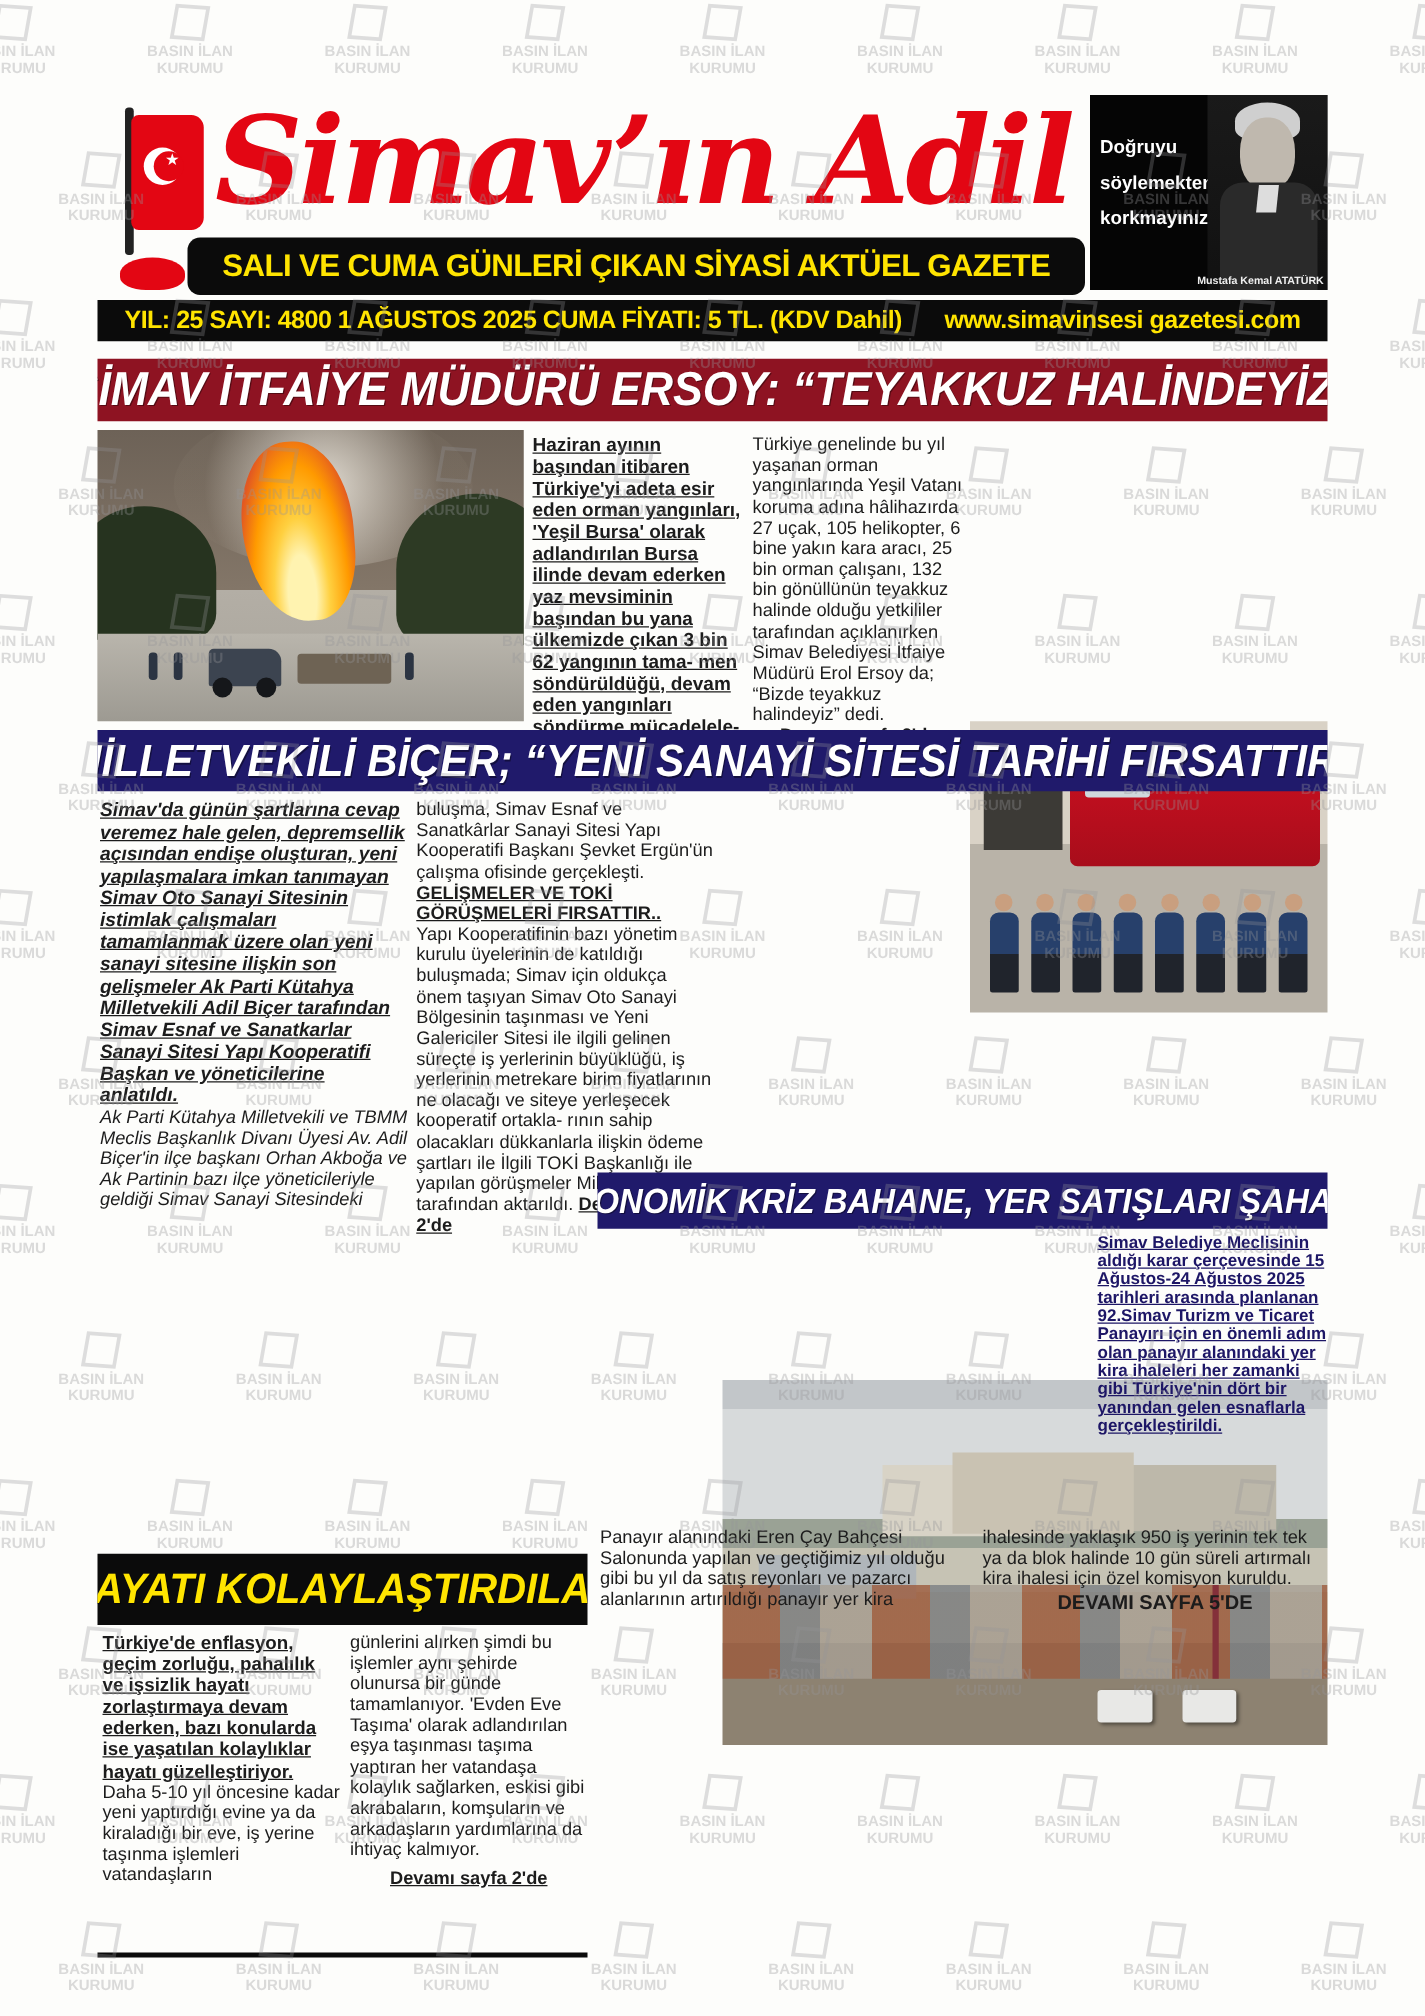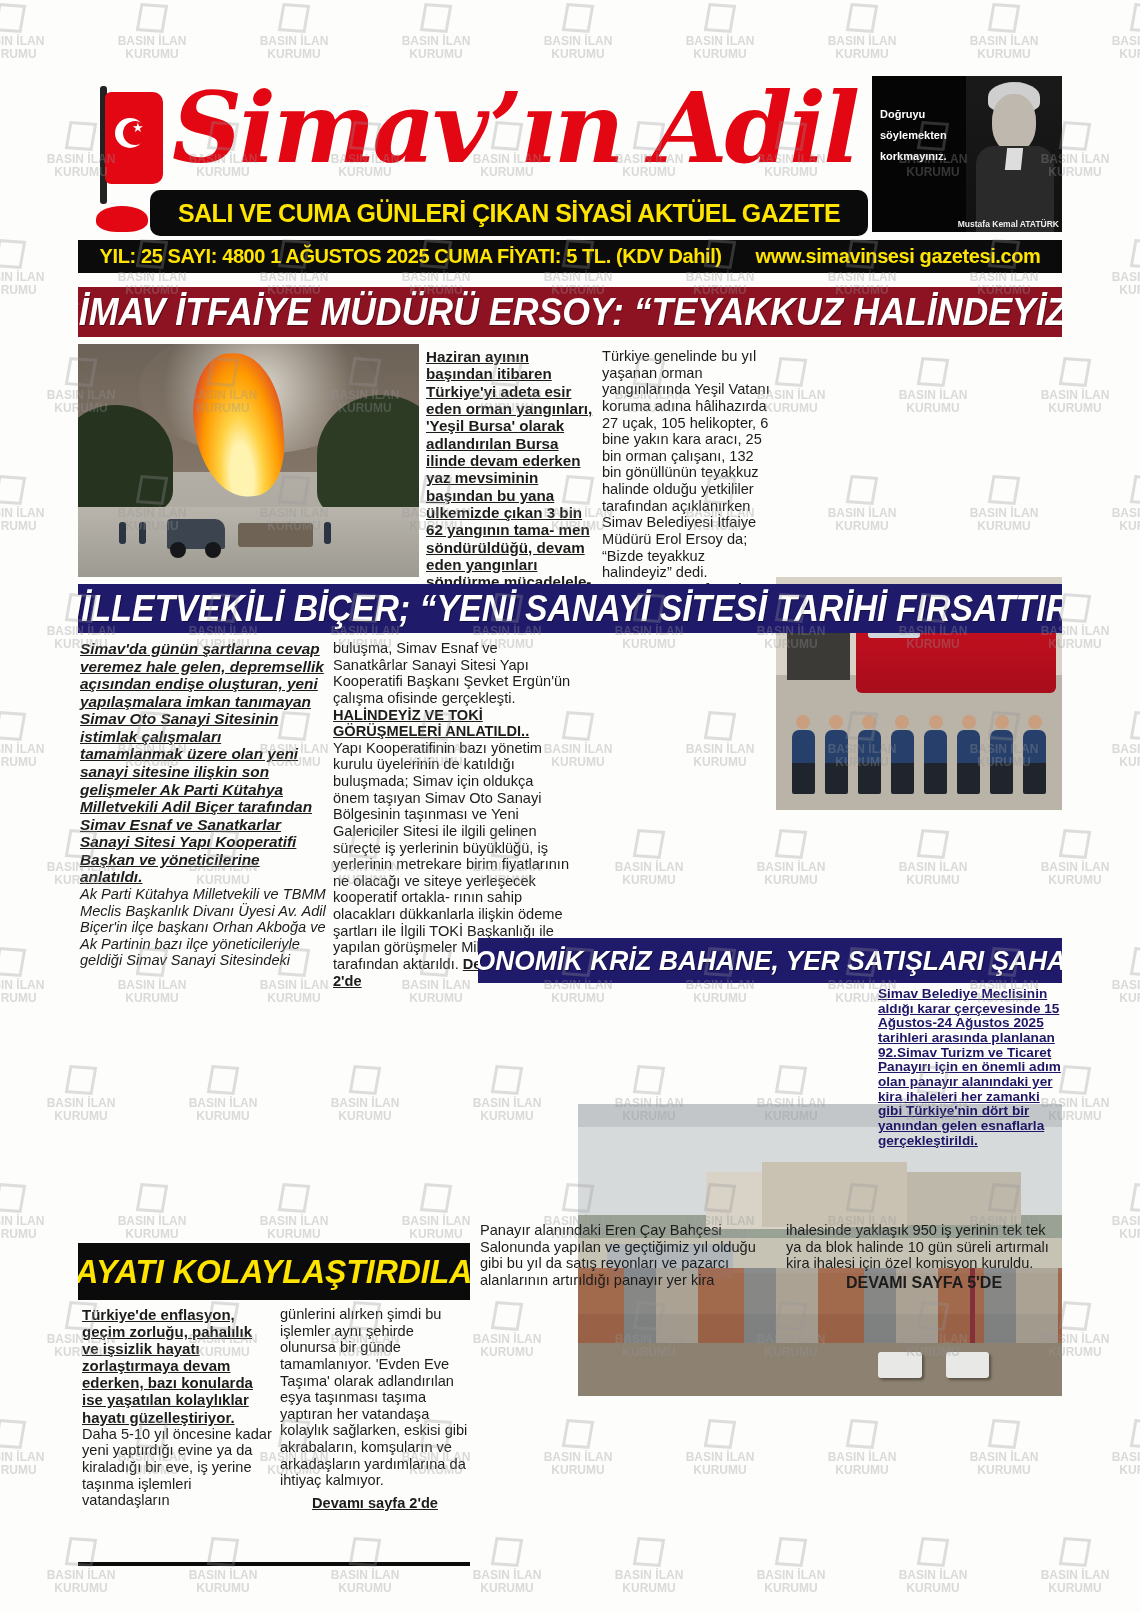--- a/index.html
+++ b/index.html
@@ -22,21 +22,21 @@
   .flag-banner::after{content:"";position:absolute;left:18px;top:29px;width:24px;height:24px;border-radius:50%;
       background:#e30613;}
   .flag-star{position:absolute;left:36px;top:34px;color:#fff;font-size:13px;z-index:2;}
   .flag-base{width:52px;height:26px;background:#e30613;border-radius:50% 50% 40% 40%;}
 
   .mast-title{font-family:"DejaVu Serif","Liberation Serif",serif;font-weight:bold;font-style:italic;
       color:#e30613;font-size:97px;line-height:1;letter-spacing:-3px;white-space:nowrap;}
   .sub-bar{background:#0b0b0b;border-radius:10px;display:flex;align-items:center;justify-content:center;}
   .sub-bar span{color:#ffe400;font-weight:bold;font-size:25px;letter-spacing:-.5px;white-space:nowrap;}
   .ata-box{background:#050505;color:#fff;overflow:hidden;}
-  .ata-motto{position:absolute;left:8px;top:28px;width:84px;font-weight:bold;font-size:11px;line-height:1.9;}
+  .ata-motto{position:absolute;left:8px;top:28px;width:84px;font-weight:bold;font-size:15px;line-height:1.9;}
   .ata-photo{position:absolute;right:0;top:0;width:96px;height:156px;
       background:linear-gradient(#1a1a1a,#111);}
   .ata-photo .hair{position:absolute;left:22px;top:6px;width:52px;height:30px;border-radius:50% 50% 30% 30%;background:#cfcfcf;}
   .ata-photo .face{position:absolute;left:26px;top:18px;width:44px;height:58px;border-radius:46%;background:#bfb8ae;}
   .ata-photo .suit{position:absolute;left:10px;top:70px;width:78px;height:86px;border-radius:18px 18px 0 0;background:#2a2a2a;}
   .ata-photo .collar{position:absolute;left:40px;top:72px;width:16px;height:22px;background:#ddd;transform:skewX(-6deg);}
   .ata-name{position:absolute;right:3px;bottom:3px;font-size:8.5px;color:#eee;font-weight:bold;}
 
   .info-bar{background:#0b0b0b;display:flex;align-items:center;justify-content:center;gap:34px;}
   .info-bar span{color:#ffe400;font-weight:bold;font-size:20px;white-space:nowrap;letter-spacing:-.4px;}
@@ -181,21 +181,21 @@
     <span style="font-size:36px;">MİLLETVEKİLİ BİÇER; “YENİ SANAYİ SİTESİ TARİHİ FIRSATTIR”</span>
   </div>
 
   <div class="abs" style="left:80px;top:640px;width:246px;height:290px;font-style:italic;">
     <div class="txt lead" style="font-size:15.4px;">Simav'da günün şartlarına cevap veremez hale gelen, depremsellik açısından endişe oluşturan, yeni yapılaşmalara imkan tanımayan Simav Oto Sanayi Sitesinin istimlak çalışmaları tamamlanmak üzere olan yeni sanayi sitesine ilişkin son gelişmeler Ak Parti Kütahya Milletvekili Adil Biçer tarafından Simav Esnaf ve Sanatkarlar Sanayi Sitesi Yapı Kooperatifi Başkan ve yöneticilerine anlatıldı.</div>
     <div class="txt">Ak Parti Kütahya Milletvekili ve TBMM Meclis Başkanlık Divanı Üyesi Av. Adil Biçer'in ilçe başkanı Orhan Akboğa ve Ak Partinin bazı ilçe yöneticileriyle geldiği Simav Sanayi Sitesindeki</div>
   </div>
 
   <div class="abs" style="left:333px;top:640px;width:238px;height:290px;">
     <div class="txt">buluşma, Simav Esnaf ve Sanatkârlar Sanayi Sitesi Yapı Kooperatifi Başkanı Şevket Ergün'ün çalışma ofisinde gerçekleşti.</div>
-    <div class="txt subhead">HALİNDEYİZ VE TOKİ GÖRÜŞMELERİ ANLATILDI..</div>
+    <div class="txt subhead">GELİŞMELER VE TOKİ GÖRÜŞMELERİ FIRSATTIR..</div>
     <div class="txt"><span>Yapı Kooperatifinin bazı yönetim kurulu üyelerinin de katıldığı buluşmada; Simav için oldukça önem taşıyan Simav Oto Sanayi Bölgesinin taşınması ve Yeni Galericiler Sitesi ile ilgili gelinen süreçte iş yerlerinin büyüklüğü, iş yerlerinin metrekare birim fiyatlarının ne olacağı ve siteye yerleşecek kooperatif ortakla- rının sahip olacakları dükkanlarla ilişkin ödeme şartları ile İlgili TOKİ Başkanlığı ile yapılan görüşmeler Milletvekili Biçer tarafından aktarıldı.</span>
       <span class="cont">Devamı sayfa 2'de</span></div>
   </div>
 
   <div class="abs photo ph-pano" style="left:578px;top:638px;width:484px;height:292px;">
     <div class="bigbldg"></div>
     <div class="shed"></div>
     <div class="roofs"></div>
     <div class="crane"></div>
     <div class="van" style="left:62%;"></div>

